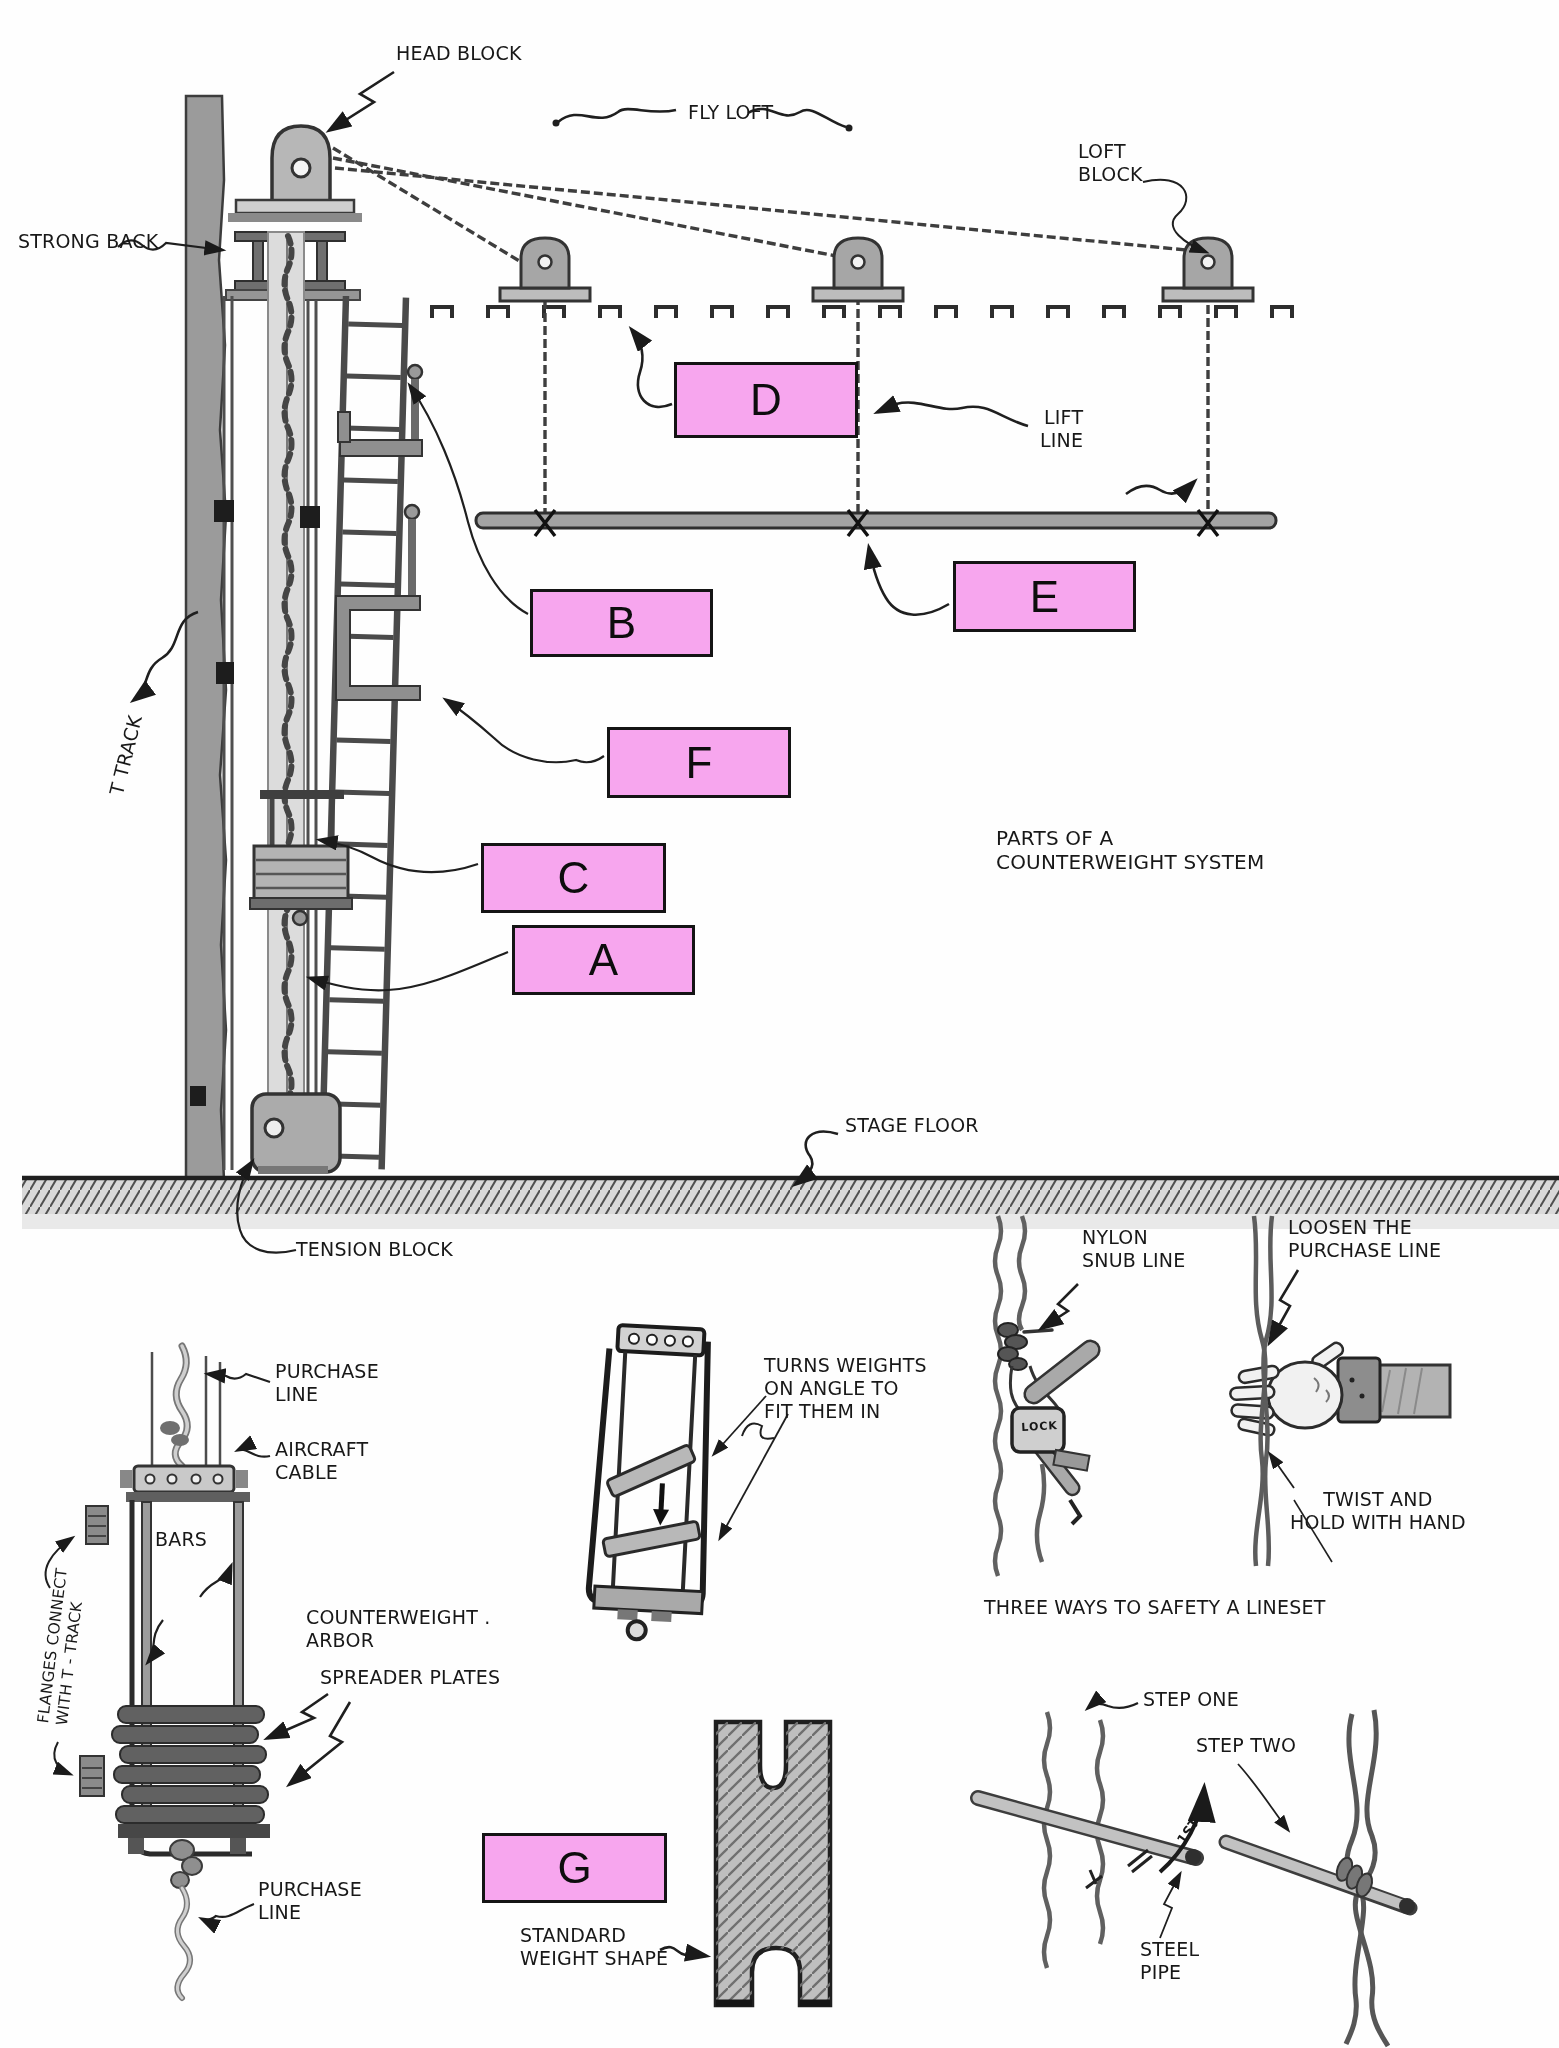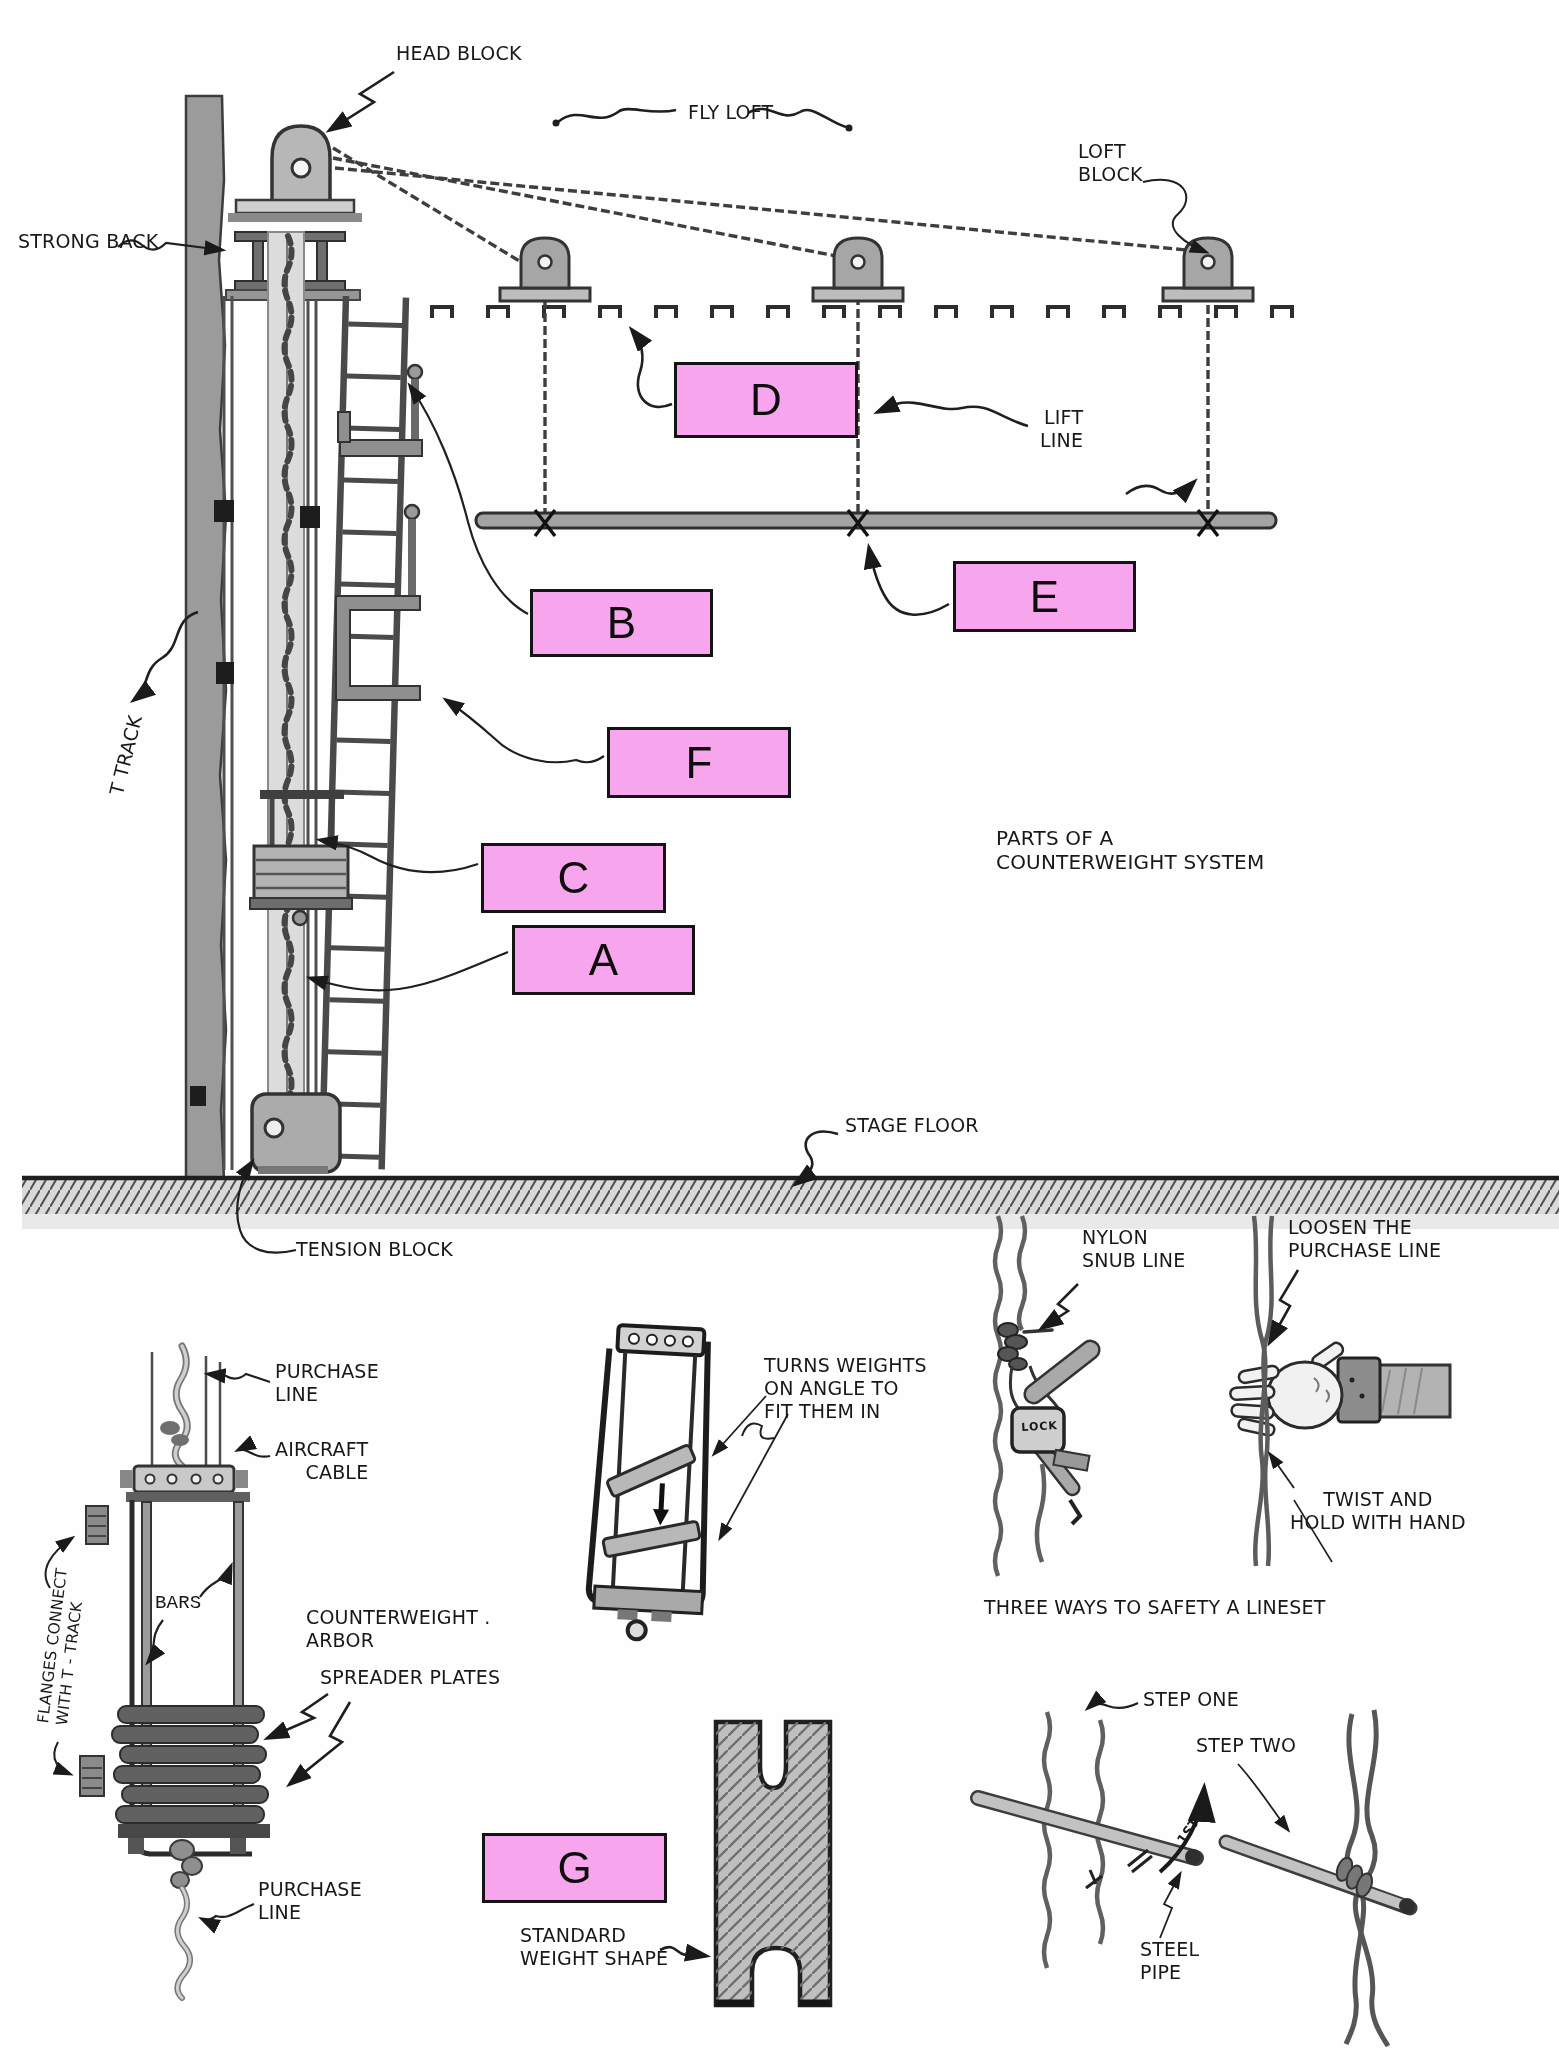--- a/index.html
+++ b/index.html
@@ -342,23 +342,23 @@
 <div class="lbl" style="left:18px;top:230px;">STRONG BACK</div>
 <div class="lbl" style="left:1040px;top:406px;text-align:right;">LIFT
 LINE</div>
 <div class="lbl rot" style="left:105px;top:792px;transform:rotate(-76deg);">T TRACK</div>
 <div class="lbl big" style="left:996px;top:826px;">PARTS OF A
 COUNTERWEIGHT SYSTEM</div>
 <div class="lbl" style="left:845px;top:1114px;">STAGE FLOOR</div>
 <div class="lbl" style="left:296px;top:1238px;">TENSION BLOCK</div>
 <div class="lbl" style="left:275px;top:1360px;">PURCHASE
 LINE</div>
-<div class="lbl" style="left:275px;top:1438px;text-align:right;">AIRCRAFT
+<div class="lbl" style="left:275px;top:1438px;">AIRCRAFT
 CABLE</div>
-<div class="lbl" style="left:155px;top:1592px;font-family:Liberation Mono, monospace;">BARS</div>
+<div class="lbl" style="left:155px;top:1528px;">BARS</div>
 <div class="lbl" style="left:306px;top:1606px;">COUNTERWEIGHT .
 ARBOR</div>
 <div class="lbl" style="left:320px;top:1666px;">SPREADER PLATES</div>
 <div class="lbl" style="left:258px;top:1878px;">PURCHASE
 LINE</div>
 <div class="lbl sm rot" style="left:34px;top:1722px;transform:rotate(-83deg);">FLANGES CONNECT
 WITH T - TRACK</div>
 <div class="lbl" style="left:764px;top:1354px;">TURNS WEIGHTS
 ON ANGLE TO
 FIT THEM IN</div>

